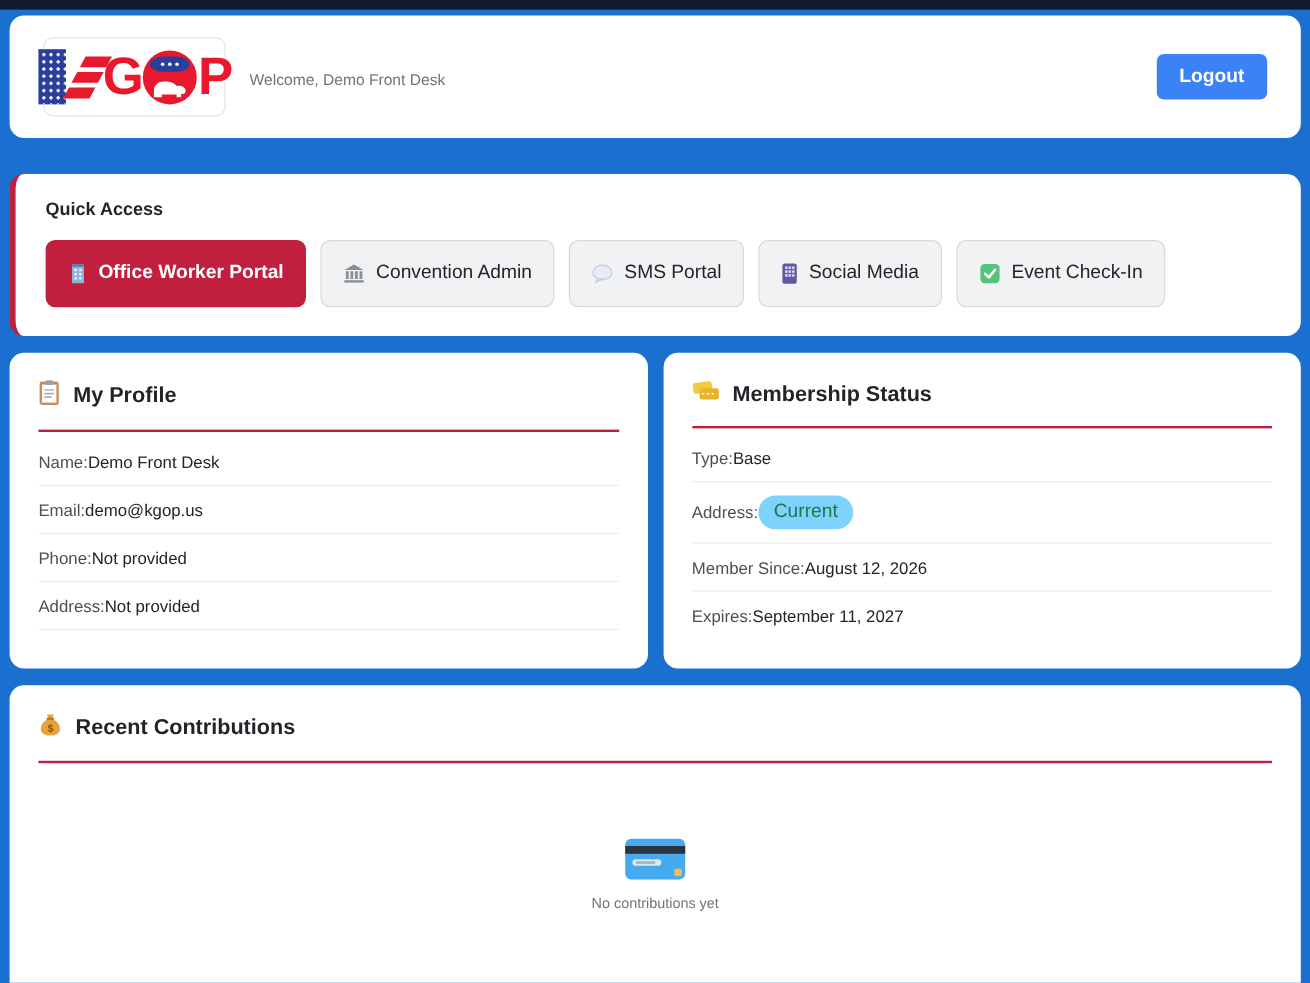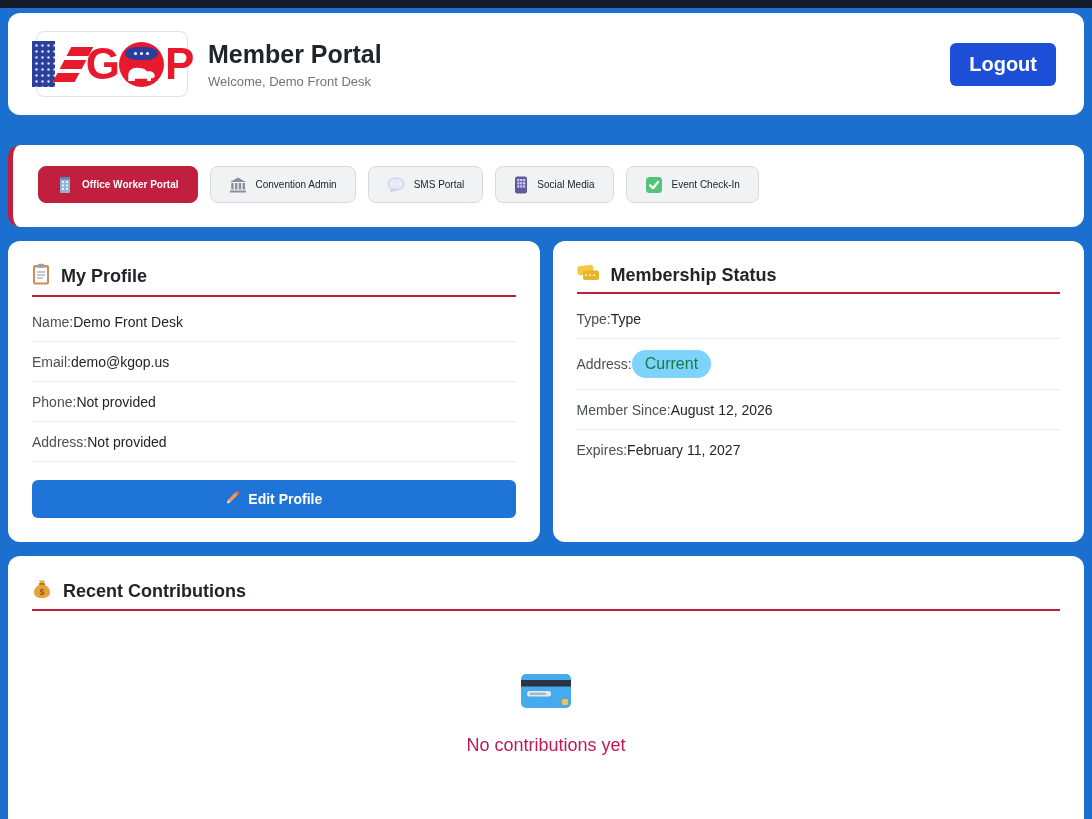--- a/index.html
+++ b/index.html
@@ -37,61 +37,61 @@
     background:#2a3f9c; border-radius:16px/9px;
     display:flex; align-items:center; justify-content:center; gap:3px;
   }
   .eleph-band i { width:3px; height:3px; background:#fff; border-radius:50%; }
   .eleph-svg { position:absolute; left:6px; bottom:5px; }
 
   .header-text { margin-left:20px; }
   .h-title { font-size:25px; font-weight:700; color:#212529; }
   .h-sub { font-size:13px; color:#6c757d; margin-top:5px; }
   .logout-btn {
-    margin-left:auto; background:#1d4ed8; color:#fff; font-weight:700; font-size:20px;
+    margin-left:auto; background:#3b82f6; color:#fff; font-weight:700; font-size:16px;
     border:none; border-radius:6px; padding:10px 19px; cursor:pointer;
     font-family:"Liberation Sans", sans-serif;
   }
 
   
   .qa-card { border-left:5px solid #c11f3e; padding:21px 25px 24px; margin-bottom:14px; }
   .qa-title { font-size:15px; font-weight:700; color:#212529; margin-bottom:17px; }
   .qa-row { display:flex; gap:12px; }
   .qa-btn {
-    display:flex; align-items:center; gap:9px; height:37px; padding:0 18px;
-    border-radius:8px; font-size:10px; border:1px solid #d7d9dc; background:#f1f2f4;
+    display:flex; align-items:center; gap:9px; height:56px; padding:0 18px;
+    border-radius:8px; font-size:16px; border:1px solid #d7d9dc; background:#f1f2f4;
     color:#212529; cursor:pointer; font-family:"Liberation Sans", sans-serif; white-space:nowrap;
   }
   .qa-btn.primary { background:#c11f3e; border-color:#c11f3e; color:#fff; font-weight:700; }
   .qa-icon { display:flex; align-items:center; }
 
   
   .grid { display:grid; grid-template-columns:1fr 1fr; gap:13px; margin-bottom:14px; }
   .panel { padding:22px 24px 24px; }
   .panel-title {
     display:flex; align-items:center; gap:11px; font-size:18px; font-weight:700;
-    color:#212529; padding-bottom:5px; border-bottom:2px solid #bb1f3c;
+    color:#212529; padding-bottom:15px; border-bottom:2px solid #bb1f3c;
   }
   .rows { margin-top:5px; }
   .row { display:flex; align-items:center; padding:11px 0; border-bottom:1px solid #ececec; font-size:14px; min-height:40px; }
   .row .lbl { color:#495057; }
   .row .val { color:#212529; }
   .membership-rows .row:last-child { border-bottom:none; }
   .badge { background:#7dd3fc; color:#1b7a44; font-size:16px; padding:5px 13px; border-radius:999px; }
   .edit-btn {
     width:100%; margin-top:18px; height:38px; background:#1e74d7; color:#fff;
     font-weight:700; font-size:14px; border:none; border-radius:6px; cursor:pointer;
     display:flex; align-items:center; justify-content:center; gap:8px;
     font-family:"Liberation Sans", sans-serif;
   }
 
   
   .contrib-card { padding:22px 24px; height:300px; }
   .empty { display:flex; flex-direction:column; align-items:center; padding-top:60px; }
-  .empty-text { color:#be185d; font-size:18px; margin-top:20px; }
+  .empty-text { color:#737373; font-size:12px; margin-top:5px; }
 </style>
 </head>
 <body>
 
 <div class="topbar"></div>
 <div class="wrap">
 
   <div class="card header-card">
     <div class="logo-box">
       <div class="logo">
@@ -109,27 +109,27 @@
               <i></i>
             </div>
           <svg class="eleph-svg" width="33" height="17" viewBox="0 0 34 18">
             <path fill="#fff" d="M3 17 L3 11 C3 6 7 3 12 3 C17 3 21 4 23 7 C27 6 31 8 31 11.5 C31 13.8 29 14.6 27 13.8 L27 17 L23 17 L23 14.5 L10 14.5 L10 17 Z"></path>
           </svg>
         </div>
         <span class="gop-letter">P</span>
       </div>
     </div>
     <div class="header-text">
-      <div class="h-title">Member Portal</div>
       <div class="h-sub">Welcome, Demo Front Desk</div>
     </div>
     <button class="logout-btn">Logout</button>
   </div>
 
   <div class="card qa-card">
+    <div class="qa-title">Quick Access</div>
     <div class="qa-row">
       <button class="qa-btn primary">
         <span class="qa-icon">
           <svg width="16" height="18" viewBox="0 0 16 18">
             <rect x="3" y="1" width="10" height="16" rx="1" fill="#8fb3d9"></rect>
             <rect x="3" y="1" width="10" height="2.6" rx="1" fill="#5d82ab"></rect>
             <g fill="#eaf3fb">
               <rect x="5" y="5" width="2" height="2"></rect>
                 <rect x="9" y="5" width="2" height="2"></rect>
               <rect x="5" y="8.5" width="2" height="2"></rect>
@@ -224,59 +224,49 @@
         </div>
         <div class="row">
           <span class="lbl">Phone:</span>
           <span class="val">Not provided</span>
         </div>
         <div class="row">
           <span class="lbl">Address:</span>
           <span class="val">Not provided</span>
         </div>
       </div>
-      <button class="edit-btn">
-        <span>
-          <svg width="15" height="15" viewBox="0 0 15 15">
-            <path d="M2 13.5 L3 9.8 L10.5 2.3 L13 4.8 L5.5 12.3 Z" fill="#f2955c"></path>
-            <path d="M2 13.5 L3 9.8 L5.5 12.3 Z" fill="#f8d7b6"></path>
-            <path d="M10.5 2.3 L13 4.8 L13.8 4 A1.6 1.6 0 0 0 11.3 1.5 Z" fill="#d86a3a"></path>
-          </svg>
-        </span>
-        <span>Edit Profile</span>
-      </button>
     </div>
 
     <div class="card panel">
       <div class="panel-title">
         <span>
           <svg width="23" height="19" viewBox="0 0 23 19">
             <rect x="0.5" y="2.5" width="16" height="9" rx="2" fill="#f3c93f" transform="rotate(-7 8 7)"></rect>
             <rect x="6" y="7.5" width="16" height="9.5" rx="2" fill="#e8b52a"></rect>
             <line x1="8" y1="12.2" x2="20" y2="12.2" stroke="#fff" stroke-width="1.2" stroke-dasharray="2 2"></line>
           </svg>
         </span>
         <span>Membership Status</span>
       </div>
       <div class="rows membership-rows">
         <div class="row">
           <span class="lbl">Type:</span>
-          <span class="val">Type</span>
+          <span class="val">Base</span>
         </div>
         <div class="row">
           <span class="lbl">Address:</span>
           <span class="badge">Current</span>
         </div>
         <div class="row">
           <span class="lbl">Member Since:</span>
           <span class="val">August 12, 2026</span>
         </div>
         <div class="row">
           <span class="lbl">Expires:</span>
-          <span class="val">February 11, 2027</span>
+          <span class="val">September 11, 2027</span>
         </div>
       </div>
     </div>
   </div>
 
   <div class="card contrib-card">
     <div class="panel-title">
       <span>
         <svg width="20" height="21" viewBox="0 0 20 21">
           <path fill="#e9a13b" d="M7 2.5 L13 2.5 L11 6 C16 8 18 11 18 14.5 C18 18 15 20 10 20 C5 20 2 18 2 14.5 C2 11 4 8 9 6 Z"></path>

